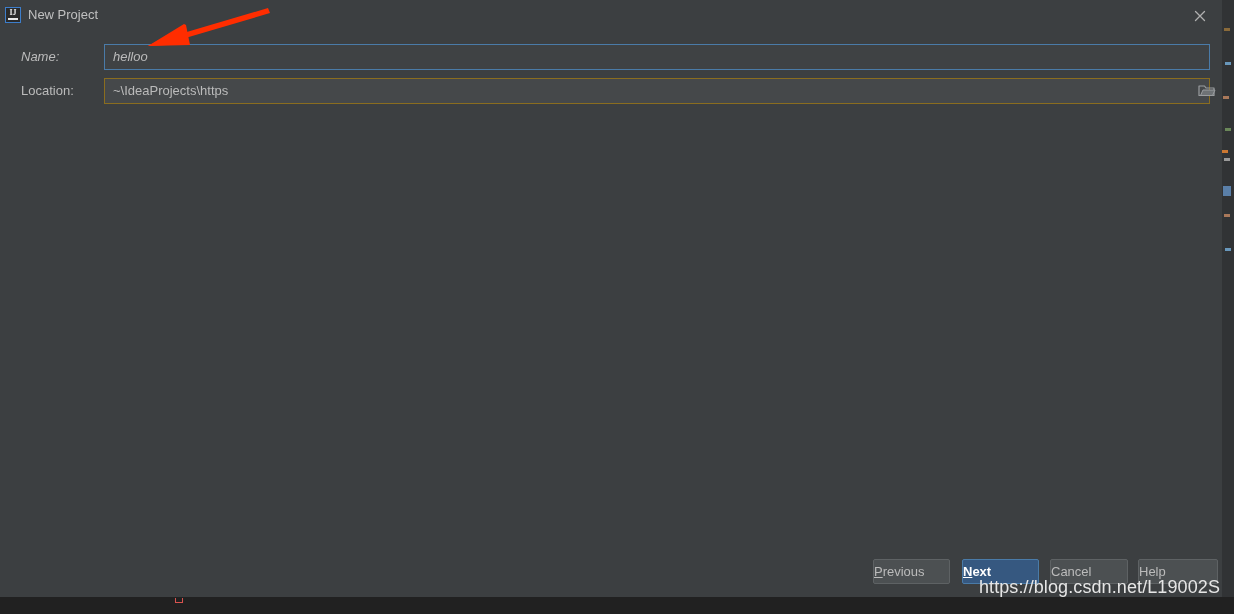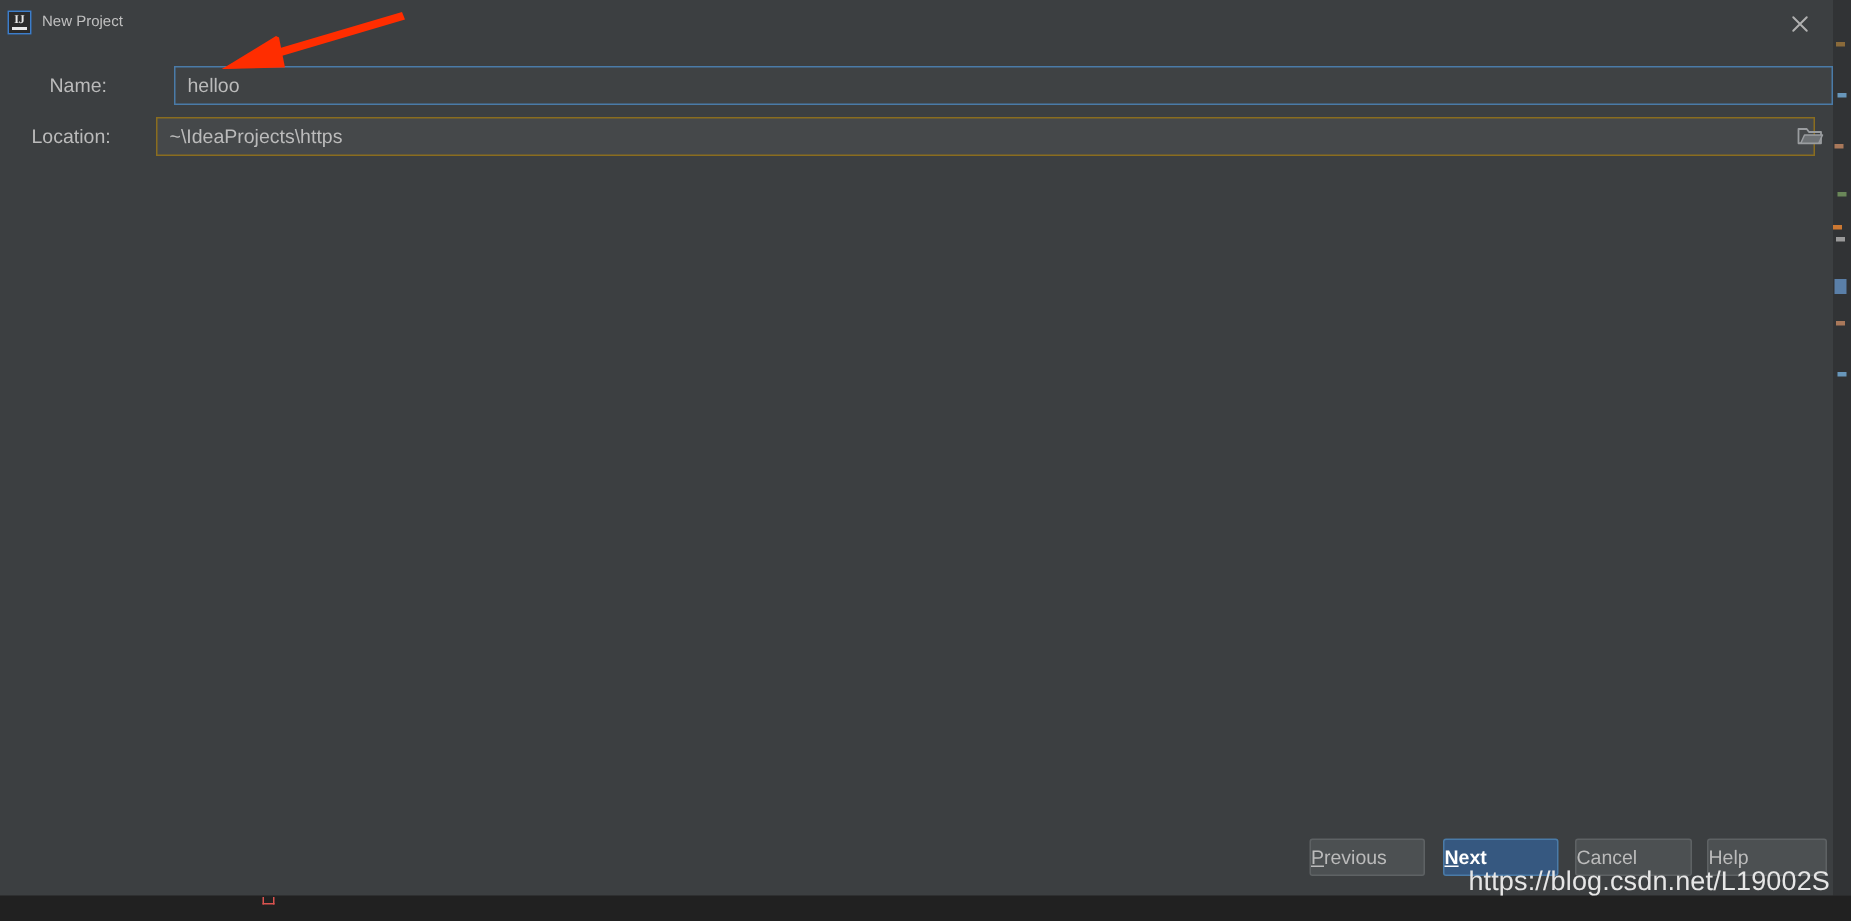--- a/index.html
+++ b/index.html
@@ -85,21 +85,21 @@
     left: 2px;
     bottom: 2px;
     width: 10px;
     height: 2px;
     background: #e8e8e8;
   }
   .window-title {
     position: absolute;
     left: 28px;
     top: 7px;
-    font-size: 10px;
+    font-size: 13px;
     color: #c0c0c0;
     line-height: 16px;
     white-space: nowrap;
   }
   .close-btn {
     position: absolute;
     right: 12px;
     top: 6px;
     width: 20px;
     height: 20px;
@@ -287,21 +287,21 @@
         <span class="ij-bar"></span>
       </div>
       <div class="window-title">New Project</div>
       <div class="close-btn">
         <svg width="20" height="20" viewBox="0 0 20 20" aria-hidden="true">
           <path d="M5.5 5.5 L14.5 14.5 M14.5 5.5 L5.5 14.5" stroke="#b0b0b0" stroke-width="1.3" fill="none" stroke-linecap="round"></path>
         </svg>
       </div>
     </div>
 
-    <div class="form-row" style="left:12px; top:44px; width:1222px;">
+    <div class="form-row" style="left:0; top:44px; width:1222px;font-style:italic;">
       <div class="field-label">Name:</div>
       <div class="text-field focused">helloo</div>
     </div>
 
     <div class="form-row" style="left:0; top:78px; width:1222px;text-decoration:underline;">
       <div class="field-label">Location:</div>
       <div class="text-field warn">~\IdeaProjects\https</div>
       <div class="browse-icon">
         <svg width="18" height="15" viewBox="0 0 18 15" aria-hidden="true">
           <path d="M1 3 L6.5 3 L8 5 L16 5 L16 12.5 L1 12.5 Z" fill="none" stroke="#9a9da0" stroke-width="1.2" stroke-linejoin="round"></path>

